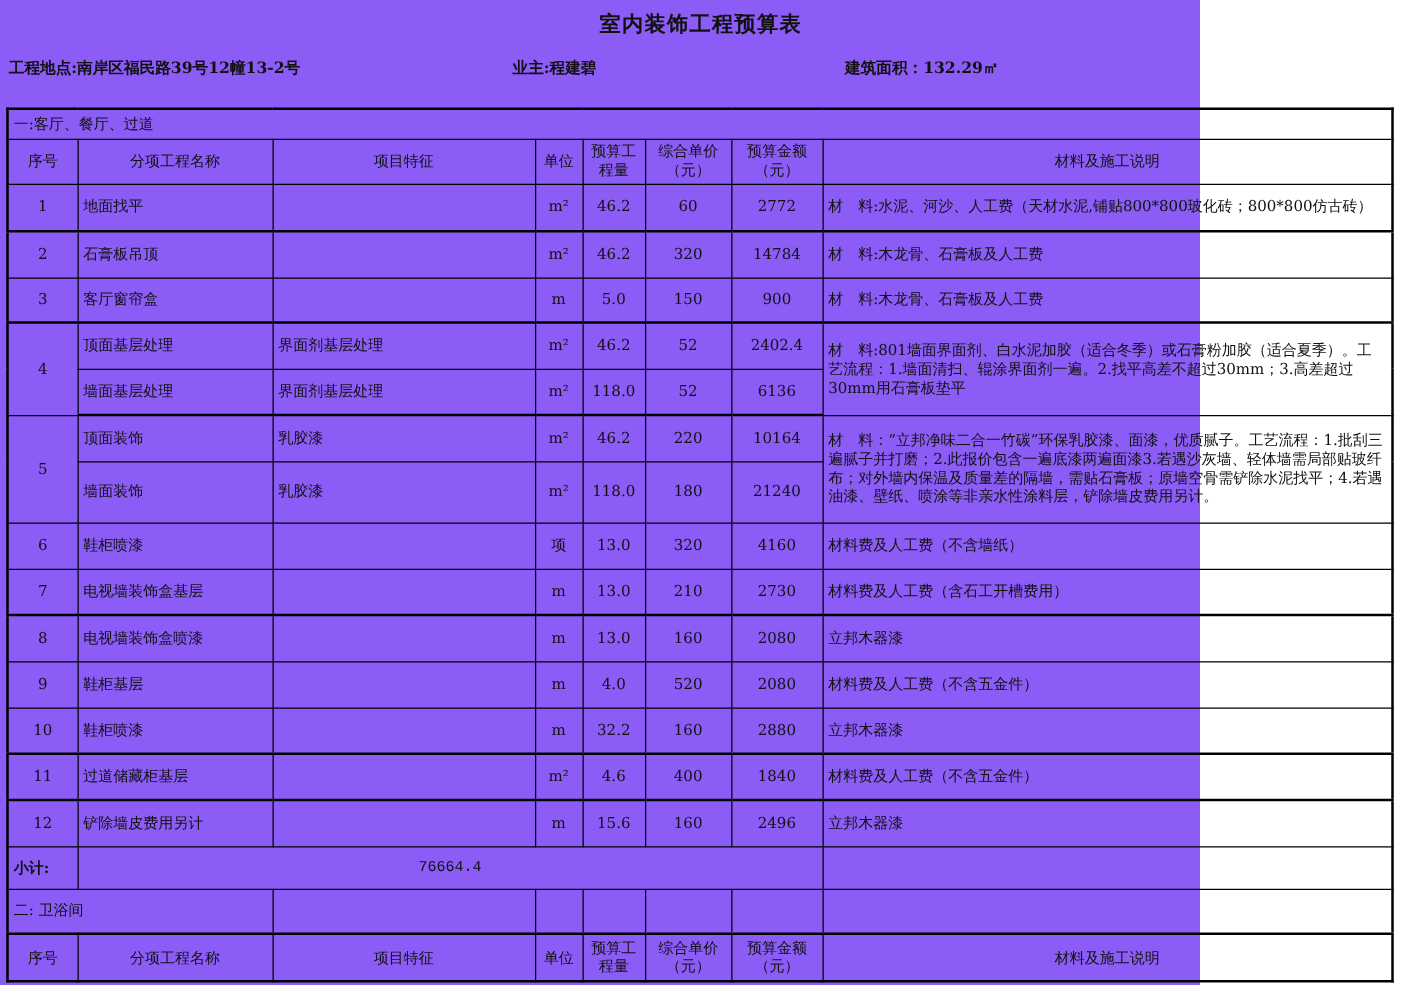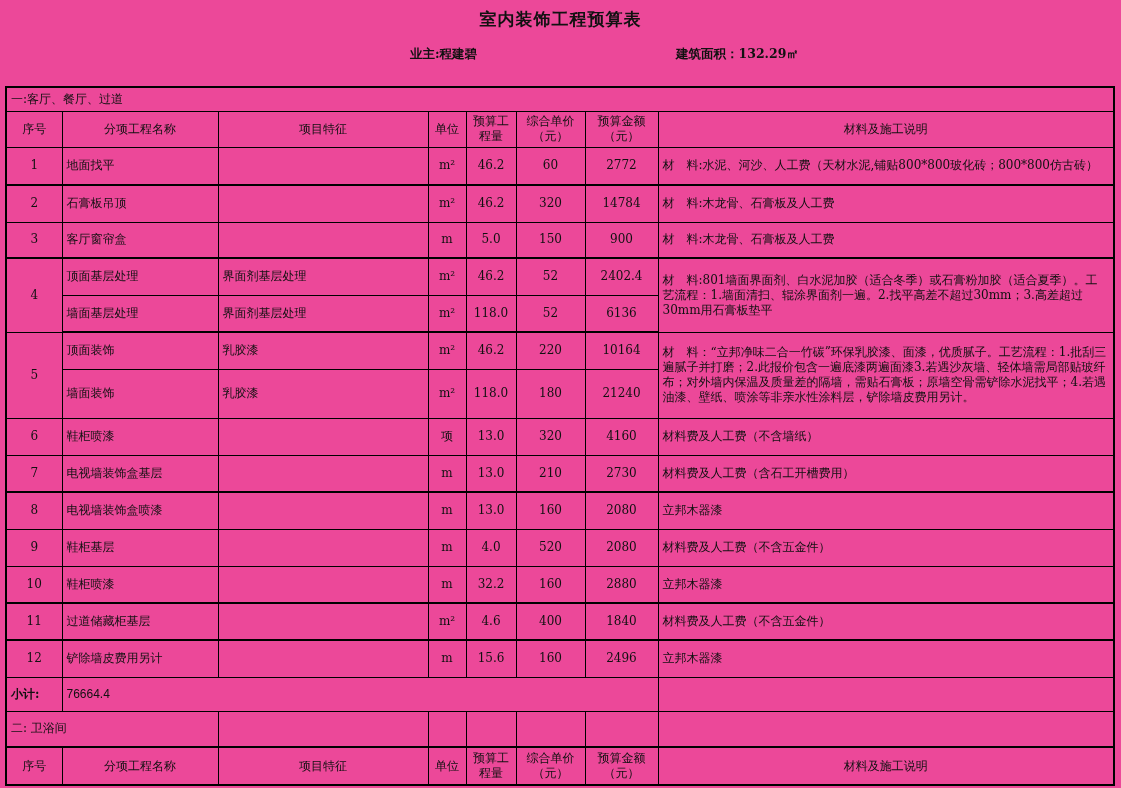--- a/index.html
+++ b/index.html
@@ -1,18 +1,18 @@
 <!DOCTYPE html>
 <html><head>
 <meta charset="utf-8">
 <style>
   html,body{margin:0;padding:0;background:#fff;}
   body{width:1121px;height:788px;overflow:hidden;
        font-family:"DejaVu Serif","Liberation Serif",serif;color:#111;}
-  .page{position:relative;width:1121px;height:788px;background:#ec4899;}
+  .page{position:relative;width:960px;height:788px;background:#8b5cf6;}
   .doc-title{position:absolute;top:8px;left:0;width:1121px;text-align:center;
              font-size:17px;font-weight:bold;letter-spacing:1px;}
   .meta{position:absolute;top:46px;left:0;width:1121px;height:20px;
         font-size:12.5px;font-weight:bold;}
   .meta span{position:absolute;white-space:nowrap;}
   .meta .m-loc{left:7px;}
   .meta .m-owner{left:391px;margin-left:19px;}
   .meta .m-area{left:676px;}
   table.budget{position:absolute;top:86px;left:5px;width:1110px;
                border-collapse:collapse;table-layout:fixed;
@@ -21,30 +21,31 @@
                   padding:1px 4px;overflow:hidden;vertical-align:middle;}
   td.c{text-align:center;}
   td.l{text-align:left;}
   td.note{vertical-align:middle;}
   td.note-top{vertical-align:middle;}
   .sec-row td{font-size:13px;font-weight:normal;padding-left:5px;}
   .head-row td{text-align:center;white-space:pre-line;line-height:15px;}
   tr.bb2 td{border-bottom-width:2px;}
   td.bb2c{border-bottom-width:2px;}
   .sub-label{font-size:13px;font-weight:bold;}
-  .sub-value{font-size:15px;text-align:left;font-family:Liberation Sans, sans-serif;}
+  .sub-value{font-size:15px;text-align:center;font-family:Liberation Mono, monospace;}
 </style>
 </head>
 <body>
 
 <div class="page">
 
   <div class="doc-title">室内装饰工程预算表</div>
 
   <div class="meta">
+    <span class="m-loc">工程地点:南岸区福民路39号12幢13-2号</span>
     <span class="m-owner">业主:程建碧</span>
     <span class="m-area">建筑面积：132.29㎡</span>
   </div>
 
   <table class="budget">
     <colgroup>
       <col style="width:56px">
         <col style="width:156px">
         <col style="width:210px">
       <col style="width:38px">

